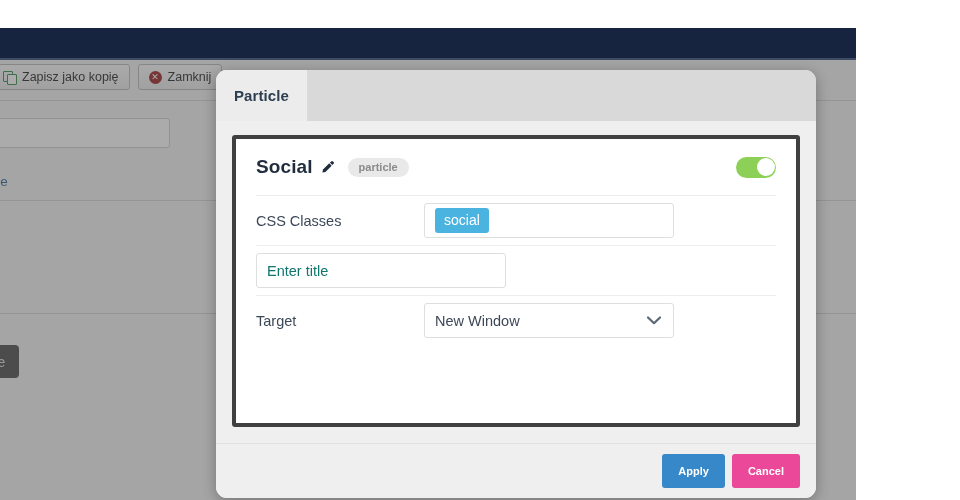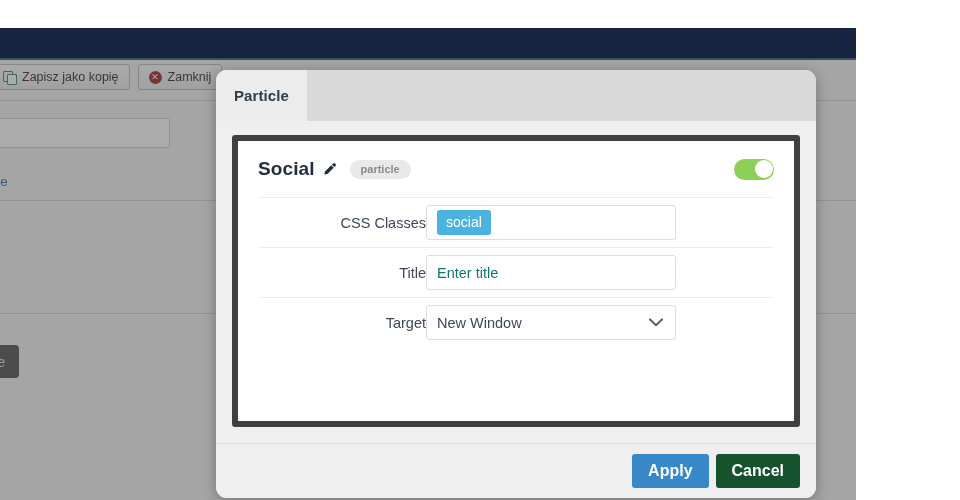--- a/index.html
+++ b/index.html
@@ -182,21 +182,21 @@
     cursor: default;
   }
   .modal-body {
     position: relative;
     height: 322px;
     padding: 14px 16px 0 16px;
     box-sizing: border-box;
   }
   .panel {
     background: #ffffff;
-    border: 6px solid #404040;
+    border: 4px solid #404040;
     border-radius: 3px;
     height: 292px;
     box-sizing: border-box;
     overflow: hidden;
   }
   .panel-header {
     display: flex;
     align-items: center;
     height: 56px;
     padding: 0 20px 0 20px;
@@ -237,21 +237,20 @@
     position: absolute;
     top: 1.5px;
     right: 1.5px;
     width: 18px;
     height: 18px;
     border-radius: 50%;
     background: #ffffff;
   }
   .rows {
     padding: 0 20px;
-    text-align: right;
   }
   .row {
     display: flex;
     align-items: center;
     height: 49px;
     border-top: 1px solid #ededed;
   }
   .row-label {
     width: 168px;
     font-size: 14.5px;
@@ -324,31 +323,31 @@
     justify-content: flex-end;
     padding-right: 16px;
     box-sizing: border-box;
     gap: 7px;
   }
   .btn {
     height: 34px;
     padding: 0 16px;
     border: none;
     border-radius: 3px;
-    font-size: 16px;
+    font-size: 11px;
     font-weight: bold;
     color: #ffffff;
     cursor: pointer;
     font-family: "Liberation Sans", sans-serif;
     line-height: 34px;
     display: inline-flex;
     align-items: center;
   }
   .btn-apply { background: #3788c8; }
-  .btn-cancel { background: #14532d; }
+  .btn-cancel { background: #ec4899; }
 </style>
 </head>
 <body>
 
 <div id="root">
 
   <div class="bg-page">
     <div class="bg-body"></div>
 
     <div class="bg-hr" style="top:72px;"></div>
@@ -410,21 +409,20 @@
           <div class="row">
             <div class="row-label">CSS Classes</div>
             <div class="row-control">
               <div class="field">
                 <span class="chip">social</span>
               </div>
             </div>
           </div>
 
           <div class="row">
-            <div class="row-label">Title</div>
             <div class="row-control">
               <div class="field placeholder">
                 <span>Enter title</span>
               </div>
             </div>
           </div>
 
           <div class="row">
             <div class="row-label">Target</div>
             <div class="row-control">

